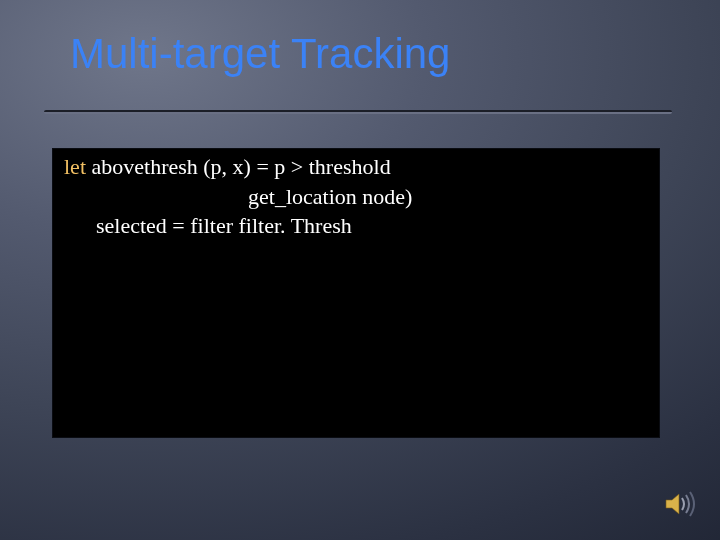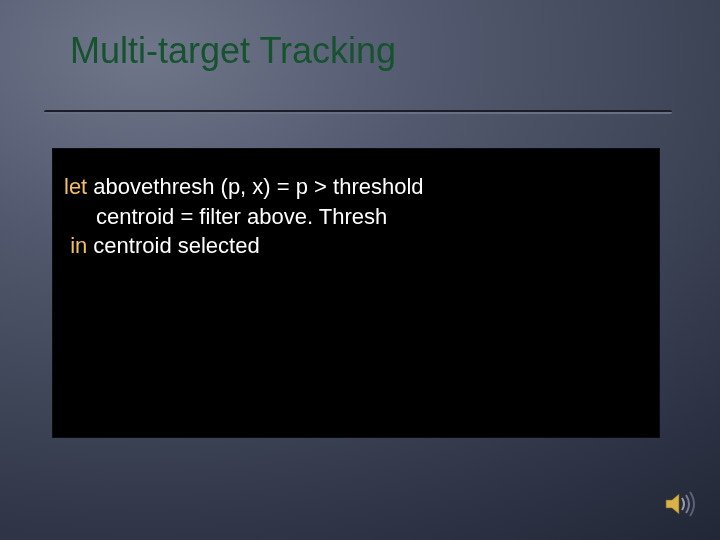--- a/index.html
+++ b/index.html
@@ -6,22 +6,22 @@
   html, body { width: 720px; height: 540px; overflow: hidden; }
   body {
     background: radial-gradient(ellipse 140% 120% at 20% 10%, #6f768a 0%, #535a6f 28%, #3e4557 55%, #2b3142 80%, #1e2332 100%);
     font-family: Arial, Helvetica, sans-serif;
     position: relative;
   }
   .title {
     position: absolute;
     top: 30px;
     left: 70px;
-    color: #14532d;
-    font-size: 36px;
+    color: #3b82f6;
+    font-size: 42px;
     font-weight: 400;
     letter-spacing: 0px;
   }
   .rule {
     position: absolute;
     top: 110px;
     left: 44px;
     width: 628px;
     height: 4px;
     background: linear-gradient(to bottom, #1b1e27 0 2px, #6a7084 2px 4px);
@@ -31,27 +31,27 @@
     position: absolute;
     top: 148px;
     left: 52px;
     width: 608px;
     height: 290px;
     background: #000;
     border: 1px solid #0a0c12;
   }
   .code {
     position: absolute;
-    top: 172px;
+    top: 152px;
     left: 64px;
     width: 584px;
     color: #ffffff;
     font-size: 22px;
     line-height: 1.35;
-    font-family: Liberation Sans, sans-serif;
+    font-family: Liberation Serif, serif;
   }
   .kw { color: #f2c063; }
   .indent1 { padding-left: 32px; }
   .indent2 { padding-left: 184px; }
   .indent3 { padding-left: 196px; }
   .sound-icon {
     position: absolute;
     right: 22px;
     bottom: 22px;
     width: 34px;
@@ -62,22 +62,22 @@
 </head>
 <body>
 
 <div class="title">Multi-target Tracking</div>
 <div class="rule"></div>
 
 <div class="panel"></div>
 
 <div class="code">
   <div><span class="kw">let</span><span> abovethresh (p, x) = p &gt; threshold</span></div>
-  <div class="indent1">centroid = filter above. Thresh</div>
-  <div>&nbsp;<span class="kw">in</span><span> centroid selected</span></div>
+  <div class="indent2">get_location node)</div>
+  <div class="indent1">selected = filter filter. Thresh</div>
 </div>
 
 <div class="sound-icon">
   <svg viewBox="0 0 34 28">
     <path d="M2 10 L8 10 L15 4 L15 24 L8 18 L2 18 Z" fill="#d9b24a" stroke="#7a5a16" stroke-width="0.6"></path>
     <path d="M18 8 Q22 14 18 20" fill="none" stroke="#9a9fb0" stroke-width="2"></path>
     <path d="M22 5 Q28 14 22 23" fill="none" stroke="#777d91" stroke-width="2"></path>
     <path d="M26 2 Q34 14 26 26" fill="none" stroke="#5a6176" stroke-width="2"></path>
   </svg>
 </div>

